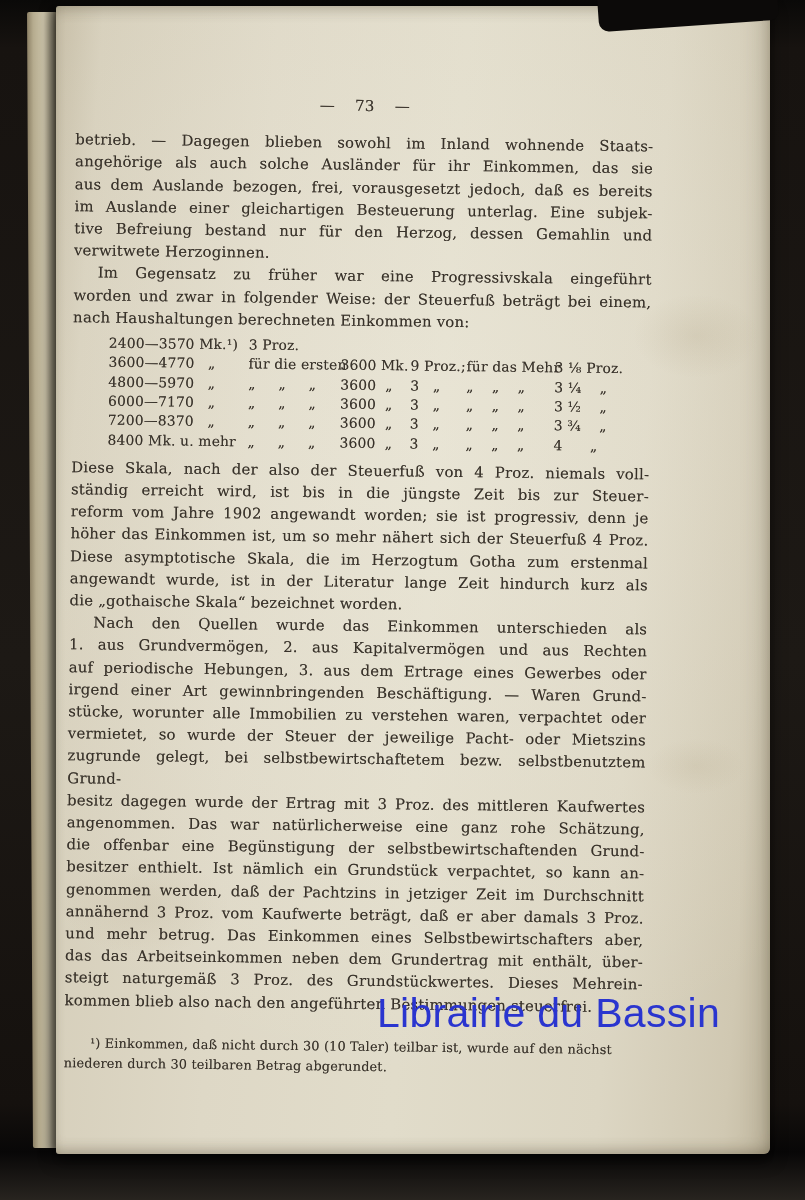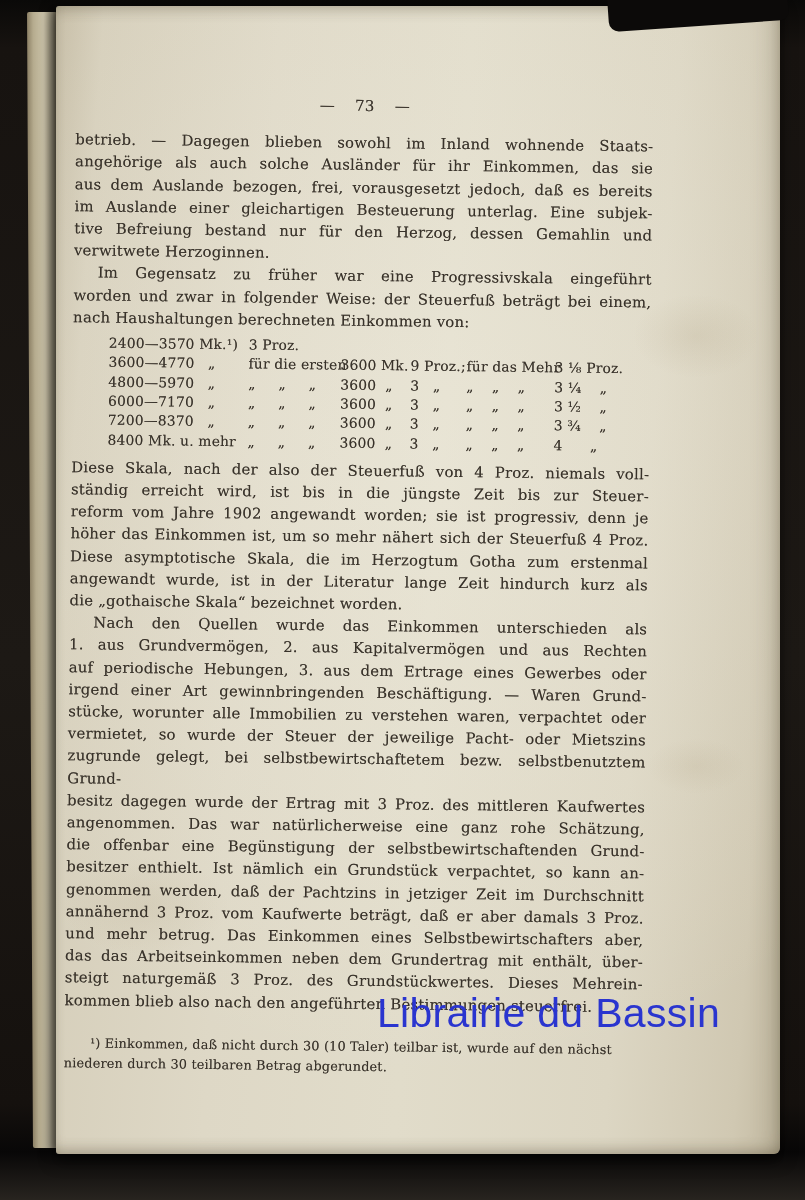--- a/index.html
+++ b/index.html
@@ -13,29 +13,30 @@
 
   
   .pages-edge {
     position:absolute; left:30px; top:12px; width:30px; height:1136px;
     transform:rotate(-0.3deg);
     background:linear-gradient(90deg,#8d8166 0%,#b5ab8e 20%,#cdc5ab 55%,#bdb498 85%,#968b6e 100%);
     border-radius:2px;
   }
 
   .page {
-    position:absolute; left:56px; top:6px; width:724px; height:1148px;
+    position:absolute; left:56px; top:6px; width:668px; height:1148px;
     background:
       radial-gradient(ellipse 120% 80% at 52% 38%, rgba(250,248,238,0.30), rgba(0,0,0,0) 70%),
       linear-gradient(94deg,#c6bda6 0%,#d6cfbb 6%,#ded8c6 28%,#e1dcca 52%,#dcd6c3 78%,#d0c8b2 94%,#c2b9a1 100%);
     box-shadow:-6px 0 10px rgba(0,0,0,0.5), 0 6px 16px rgba(0,0,0,0.55),
       inset 0 -8px 14px -6px rgba(95,85,62,0.45),
       inset 0 10px 14px -8px rgba(95,85,62,0.35),
       inset -14px 0 26px -12px rgba(95,85,62,0.40);
     border-radius:3px 5px 6px 3px;
+    padding-left:46px;
   }
 
   .stains {
     position:absolute; inset:0; pointer-events:none;
     background:
       radial-gradient(ellipse 90px 60px at 640px 330px, rgba(130,108,66,0.10), rgba(0,0,0,0) 70%),
       radial-gradient(ellipse 120px 70px at 90px 900px, rgba(130,108,66,0.08), rgba(0,0,0,0) 70%),
       radial-gradient(ellipse 70px 40px at 640px 760px, rgba(130,108,66,0.08), rgba(0,0,0,0) 70%);
   }
 

